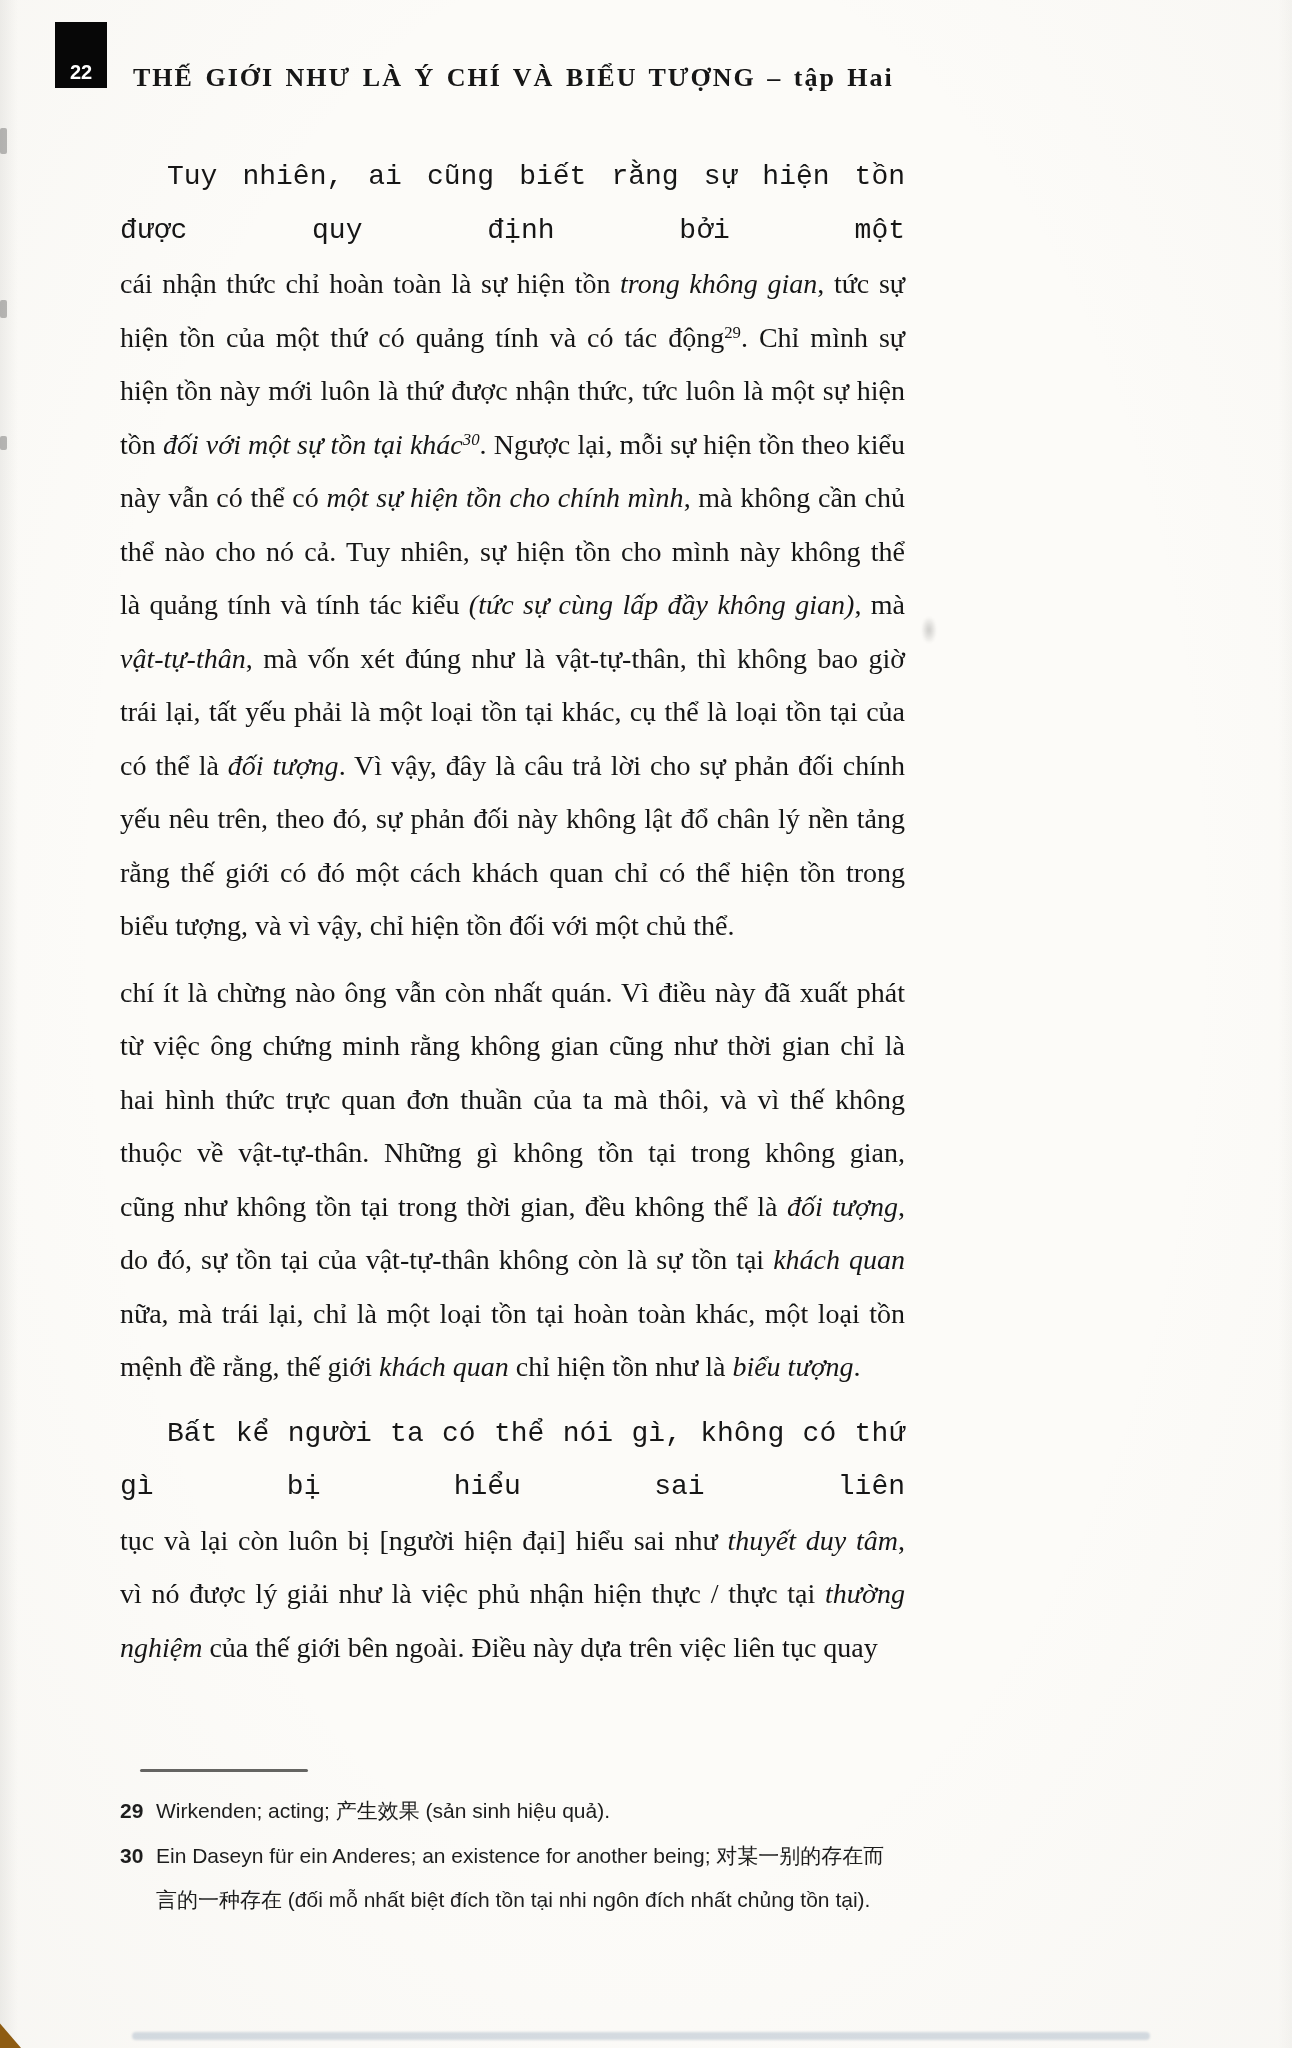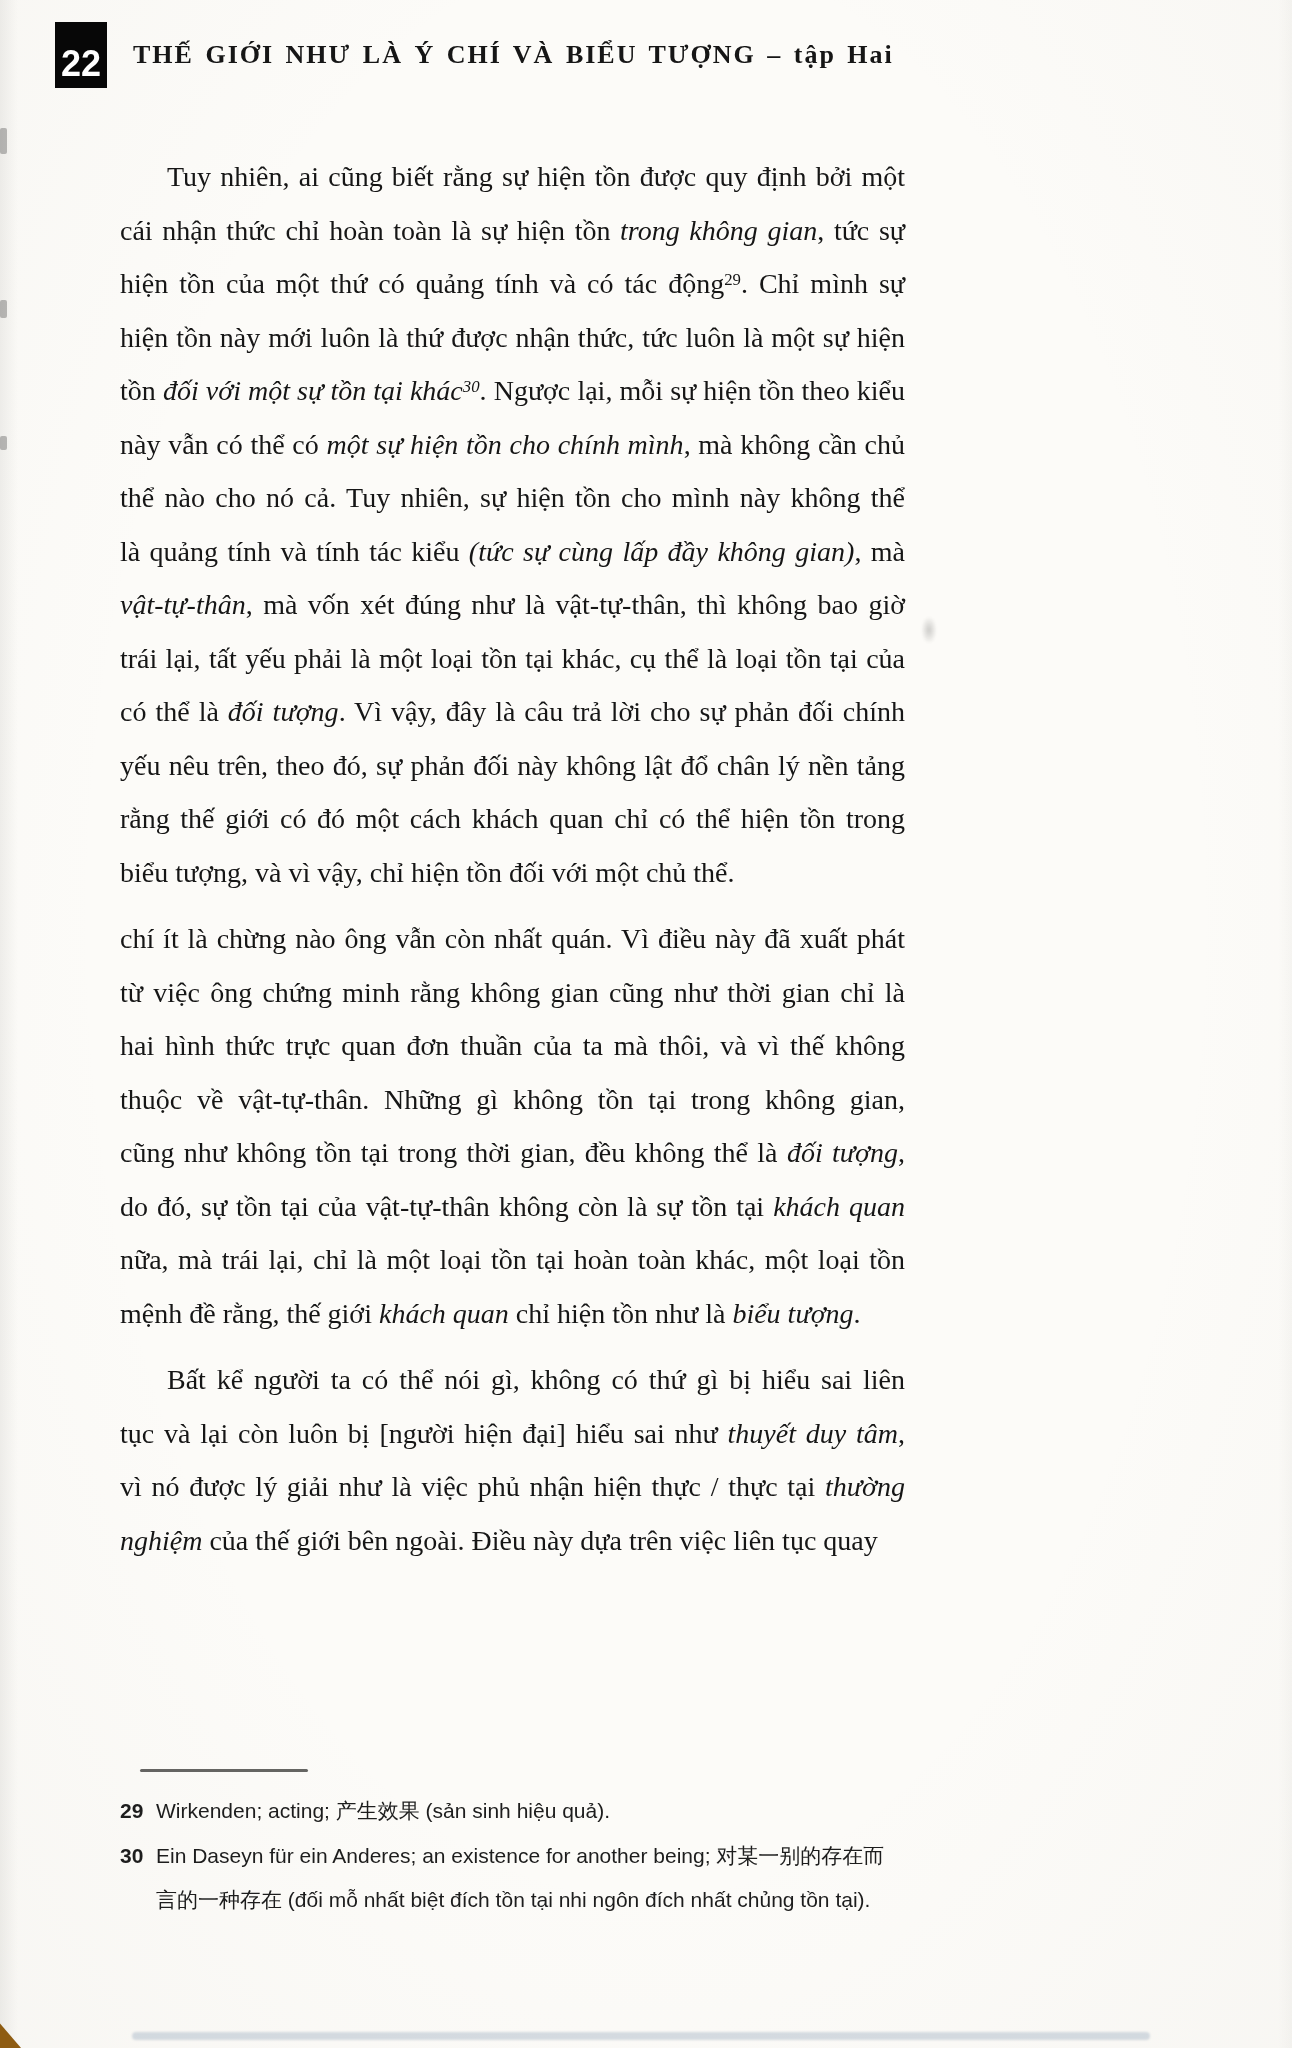--- a/index.html
+++ b/index.html
@@ -21,40 +21,40 @@
       radial-gradient(ellipse at 50% 45%, rgba(255,255,255,0.0) 60%, rgba(180,175,165,0.06) 100%);
   }
   .header{position:absolute;left:0;top:0;width:100%;height:100px;}
   .page-num-box{
     position:absolute;left:55px;top:22px;width:52px;height:66px;
     display:flex;align-items:flex-end;justify-content:center;
     padding-bottom:6px;box-sizing:border-box;
   }
   .page-num{
     font-family:"Liberation Sans", sans-serif;
-    font-weight:bold;font-size:36px;line-height:1;margin-top:9px;
+    font-weight:bold;font-size:20px;line-height:1;margin-top:9px;
   }
   .header-title{
-    position:absolute;left:133px;top:40px;
+    position:absolute;left:133px;top:63px;
     font-weight:bold;font-size:26px;letter-spacing:2px;word-spacing:3px;
     white-space:nowrap;
   }
   .body-text{
     position:absolute;left:120px;top:150px;width:785px;
   }
   .para{margin:0;}
   .para + .para{margin-top:13px;}
   .line{
     font-size:28px;
     line-height:53.5px;
     text-align:justify;
     text-align-last:justify;
     white-space:normal;
   }
-  .line.first{text-indent:47px;}
+  .line.first{text-indent:47px;font-family:Liberation Mono, monospace;}
   .line.last{text-align-last:left;}
   .it{font-style:italic;}
   sup.fnref{
     font-size:0.60em;
     vertical-align:baseline;
     position:relative;top:-0.48em;
     line-height:0;
   }
   .fn-rule{
     position:absolute;left:140px;top:1769px;width:168px;height:3px;

